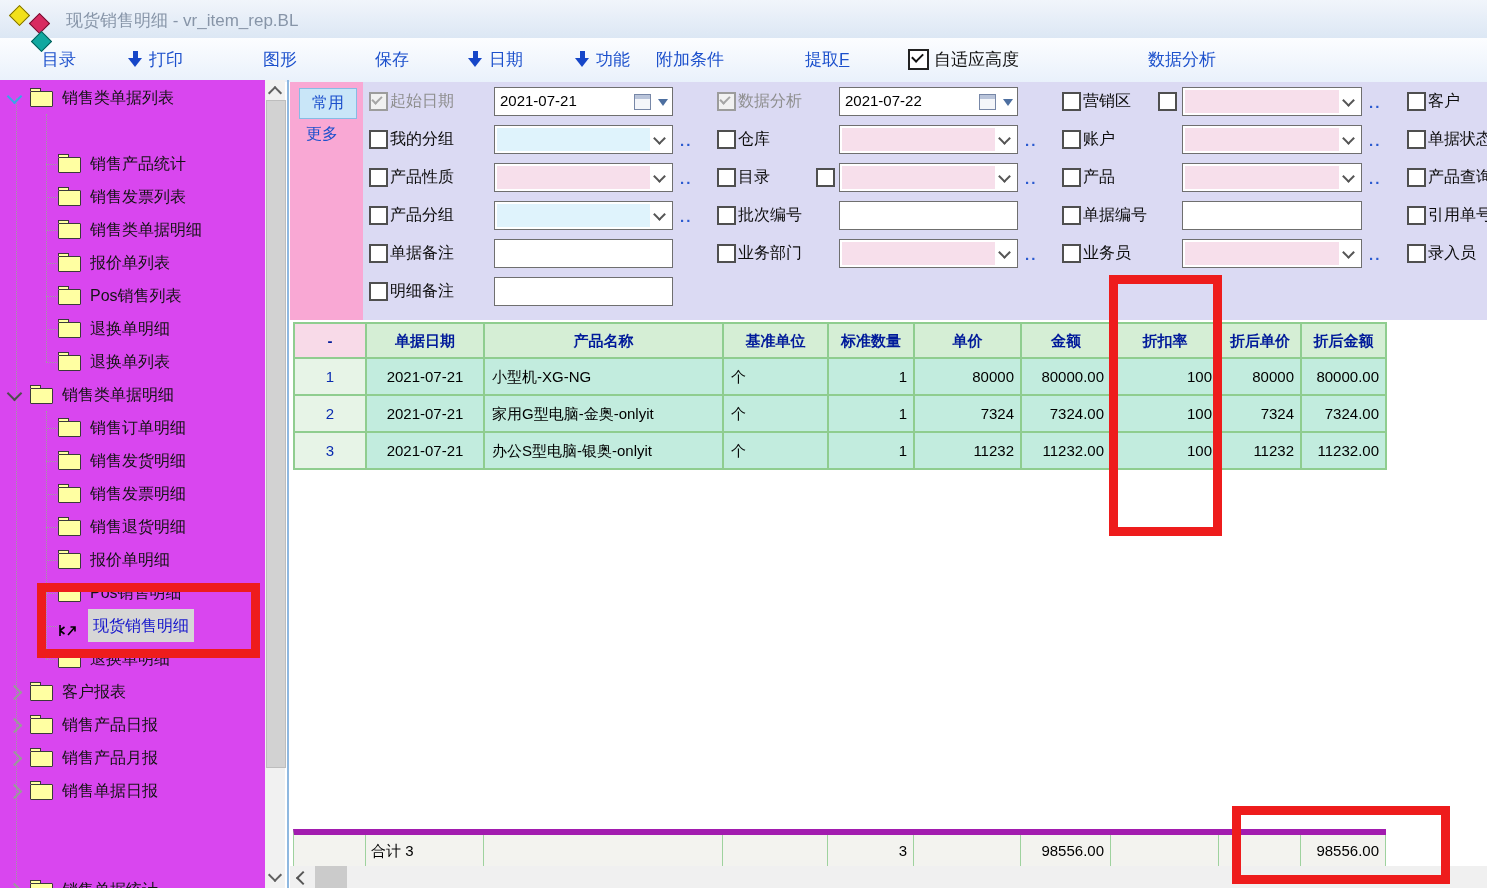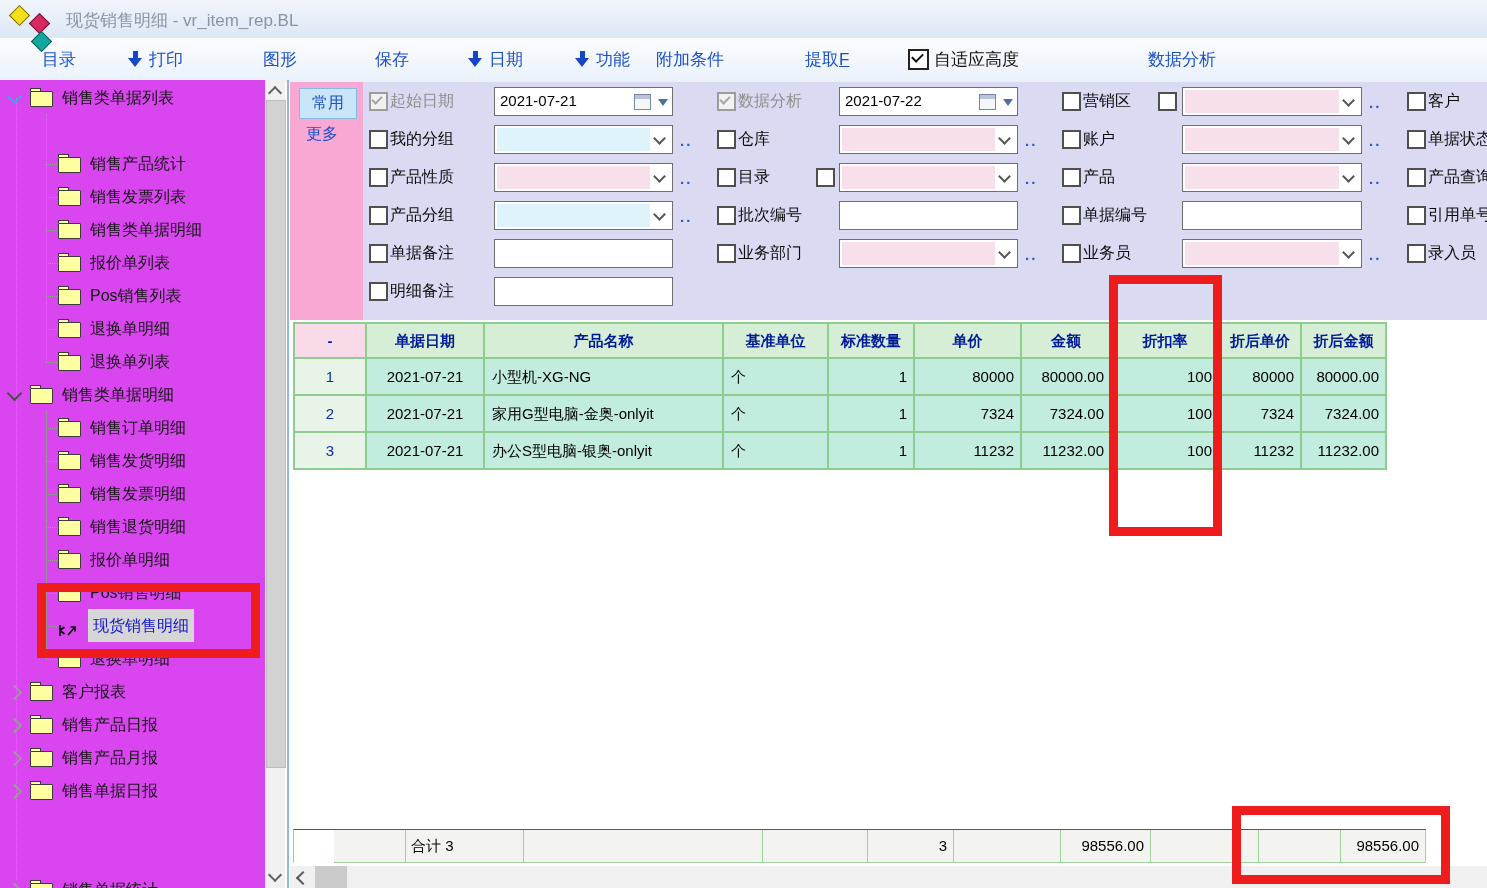--- a/index.html
+++ b/index.html
@@ -87,22 +87,22 @@
   .tbl>div{border-right:2px solid #8fcd8f;border-bottom:2px solid #8fcd8f;box-sizing:border-box;
     font-size:15px;overflow:hidden;white-space:nowrap;}
   .th{height:35px;line-height:33px;background:#d5eed5;color:#001a9a;font-weight:bold;text-align:center;font-size:16px;}
   .th.pink{background:#f8dae8;}
   .td{height:37px;line-height:35px;background:#c2ecde;color:#000;}
   .td.num{background:#e7f4e7;color:#0a2cb0;text-align:center;}
   .td.ctr{text-align:center;}
   .td.lft{padding-left:7px;text-align:left;}
   .td.rgt{padding-right:6px;text-align:right;}
 
-  .tfoot{position:absolute;left:293px;top:829px;border-left:1px solid #9ed29e;border-top:1px solid #a21caf;
-    display:grid;grid-template-columns:72px 118px 239px 105px 86px 107px 90px 108px 82px 85px;padding-left:40px;}
+  .tfoot{position:absolute;left:293px;top:829px;border-left:1px solid #9ed29e;border-top:6px solid #a21caf;
+    display:grid;grid-template-columns:72px 118px 239px 105px 86px 107px 90px 108px 82px 85px;}
   .tfoot>div{border-right:1px solid #9ed29e;border-bottom:1px solid #9ed29e;box-sizing:border-box;
     height:33px;line-height:31px;background:#f3f3ef;font-size:15px;color:#000;white-space:nowrap;overflow:hidden;}
   .tf-lft{padding-left:5px;} .tf-rgt{padding-right:6px;text-align:right;}
 
   
   .hscroll{position:absolute;left:290px;top:866px;width:1197px;height:22px;background:#f0f0f0;}
   .hs-thumb{position:absolute;left:25px;top:0;width:32px;height:22px;background:#cbcbcb;}
   .hs-chev{position:absolute;left:8px;top:7px;width:8px;height:8px;border-left:2px solid #555;border-bottom:2px solid #555;transform:rotate(45deg);}
 
   

